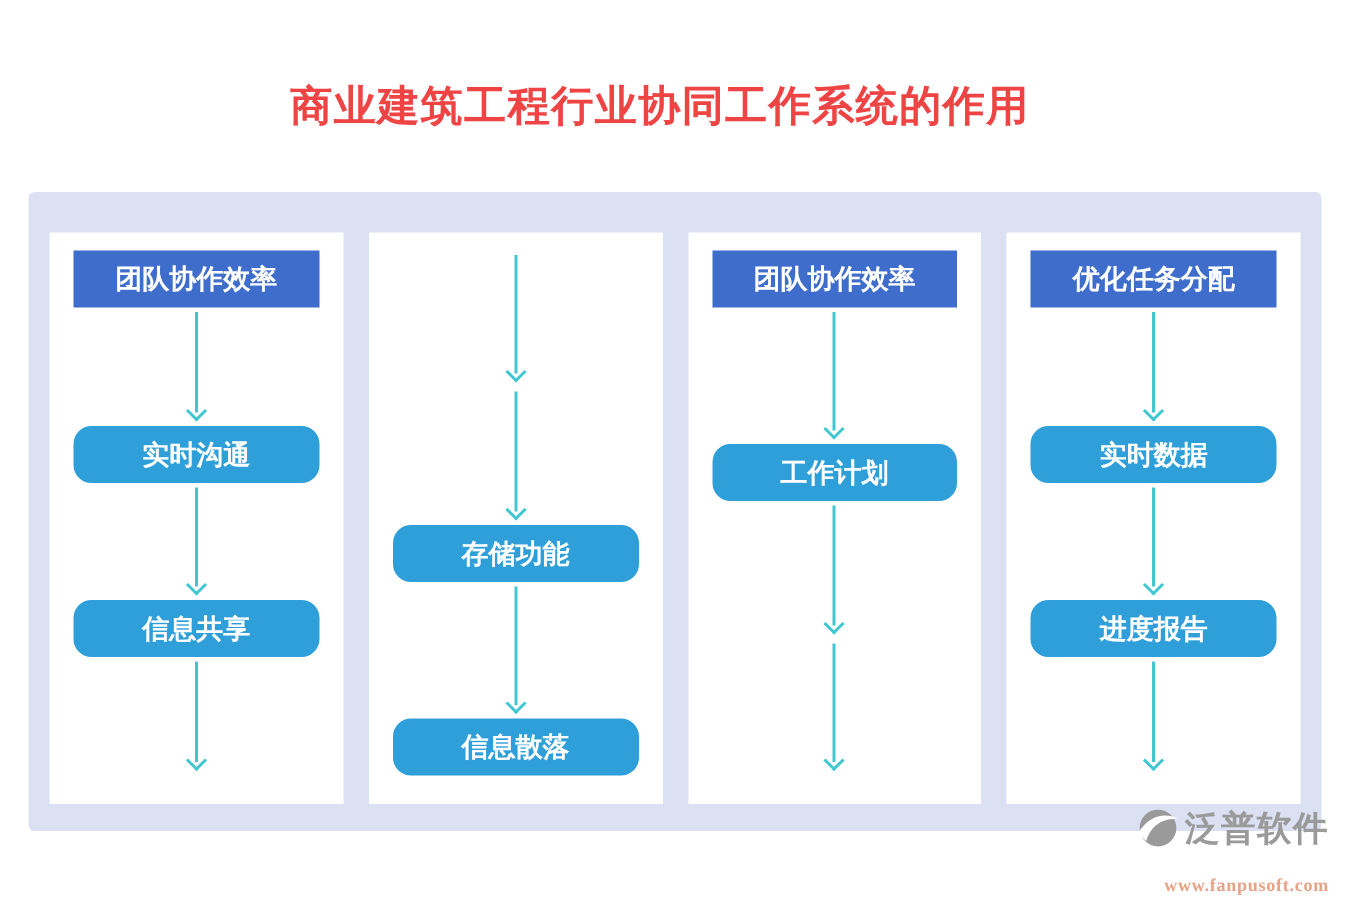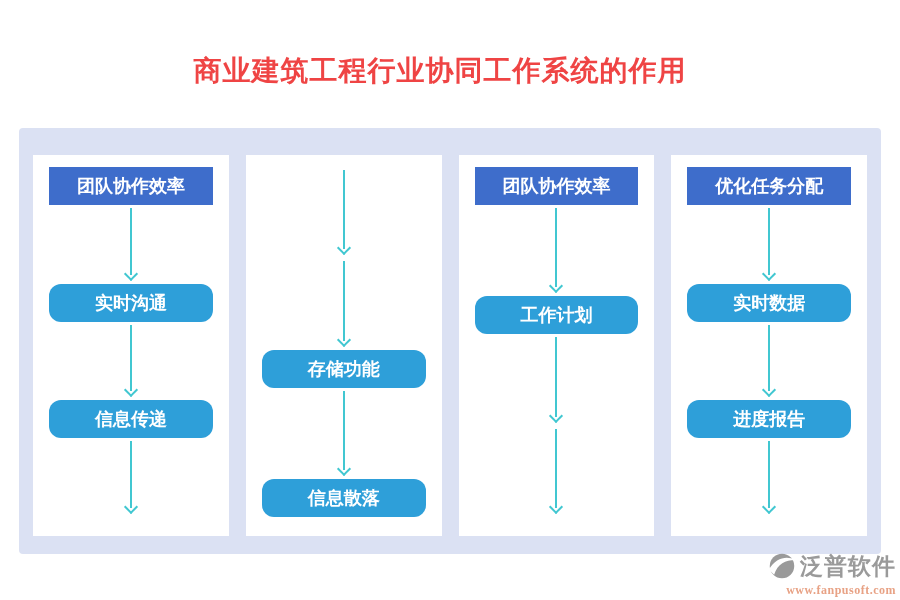--- a/index.html
+++ b/index.html
@@ -40,49 +40,49 @@
     content:"";position:absolute;left:50%;transform:translateX(-50%);
     top:3px;bottom:9px;width:2px;background:#41c7d1;
   }
   .arrow::after{
     content:"";position:absolute;left:50%;bottom:5px;
     width:8px;height:8px;
     border-right:2px solid #41c7d1;border-bottom:2px solid #41c7d1;
     transform:translateX(-50%) rotate(45deg);
   }
   .logo{
-    position:absolute;right:4px;bottom:4px;
+    position:absolute;right:14px;bottom:4px;
     text-align:right;line-height:1;
   }
   .logo-row{
     display:flex;align-items:center;justify-content:flex-end;gap:4px;
   }
   .logo-brand{
     font-size:23px;font-weight:bold;color:#9a9a9a;
     letter-spacing:1px;
   }
   .logo-url{
-    margin-top:4px;
+    margin-top:18px;
     font-size:12px;font-weight:bold;color:#e8a285;
     letter-spacing:0.5px;
   }
 </style>
 </head>
 <body>
 
 <div class="page-title">商业建筑工程行业协同工作系统的作用</div>
 
 <div class="panel">
 
   <div class="card">
     <div class="box header">团队协作效率</div>
     <div class="arrow"></div>
     <div class="box item">实时沟通</div>
     <div class="arrow"></div>
-    <div class="box item">信息传递</div>
+    <div class="box item">信息共享</div>
     <div class="arrow"></div>
   </div>
 
   <div class="card">
     <div class="arrow"></div>
     <div class="arrow"></div>
     <div class="box item">存储功能</div>
     <div class="arrow"></div>
     <div class="box item">信息散落</div>
   </div>

